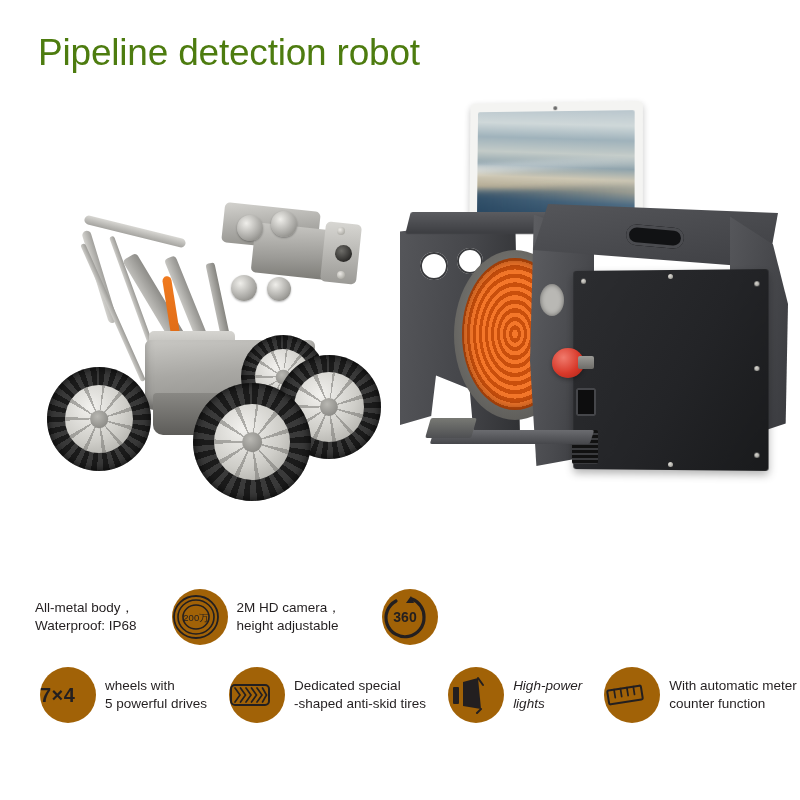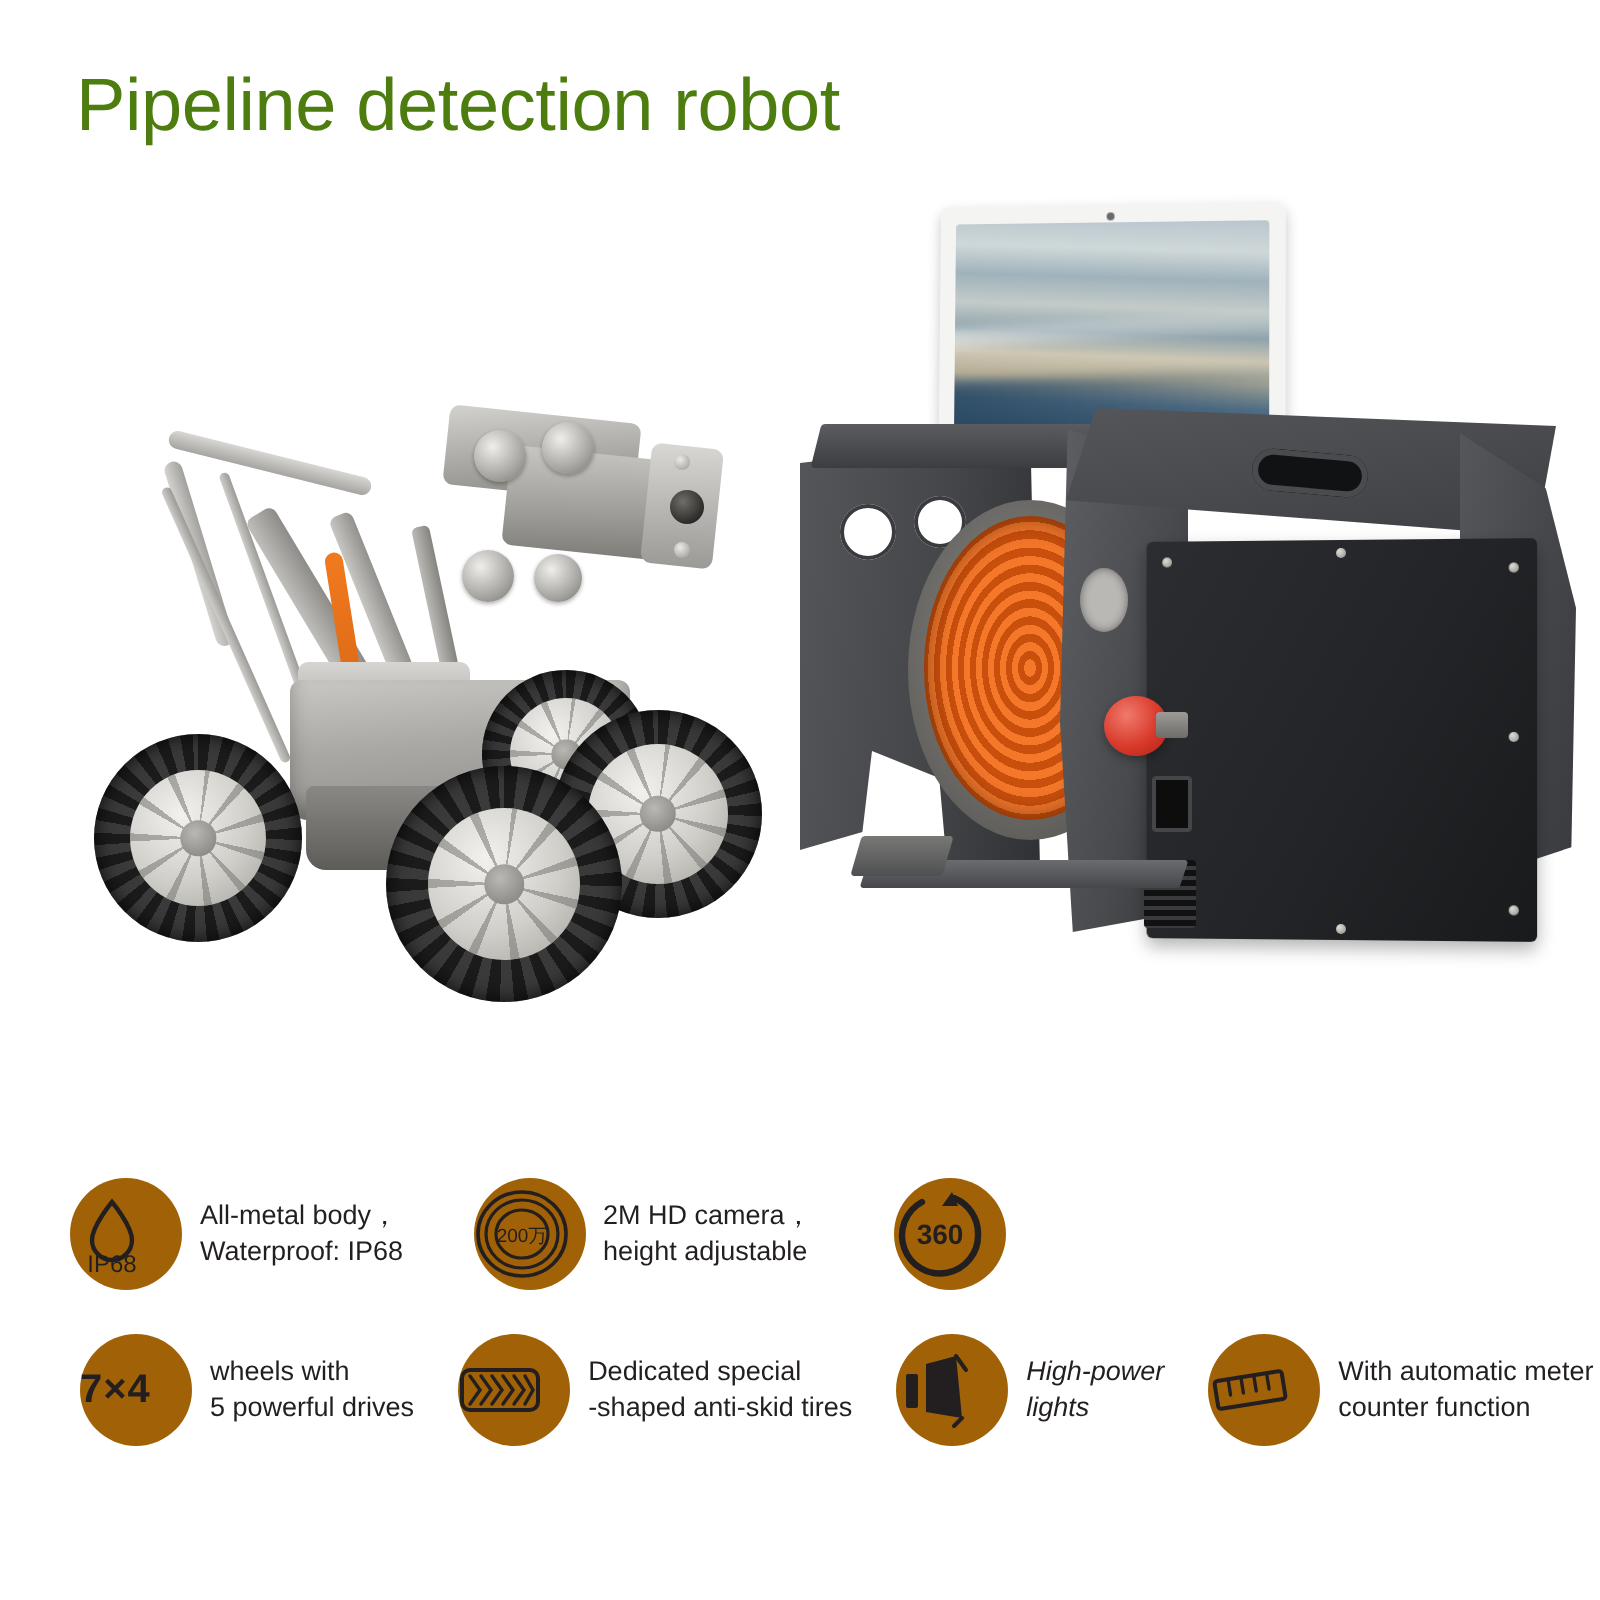--- a/index.html
+++ b/index.html
@@ -586,26 +586,20 @@
     <div class="base-bar"></div>
     <div class="base-foot"></div>
   </div>
 </div>
 
 <div class="features">
 
   <div class="feature-row r1">
 
     <div class="feature f1">
-      <div class="badge">
-        <svg width="42" height="44" viewBox="0 0 42 44">
-          <path d="M21 6 C21 6 31 18 31 25 a10 10 0 0 1 -20 0 C11 18 21 6 21 6 Z" fill="none" stroke="#231f20" stroke-width="2.2"></path>
-          <text x="21" y="41" text-anchor="middle" font-family="Liberation Sans, sans-serif" font-size="12" fill="#231f20">IP68</text>
-        </svg>
-      </div>
       <div class="feature-label">All-metal body，
 Waterproof: IP68</div>
     </div>
 
     <div class="feature f2">
       <div class="badge">
         <svg width="48" height="46" viewBox="0 0 48 46">
           <ellipse cx="24" cy="23" rx="22" ry="21" fill="none" stroke="#231f20" stroke-width="1.8"></ellipse>
           <ellipse cx="24" cy="23" rx="18" ry="17" fill="none" stroke="#231f20" stroke-width="1.6"></ellipse>
           <ellipse cx="24" cy="23" rx="13" ry="12" fill="none" stroke="#231f20" stroke-width="1.6"></ellipse>

